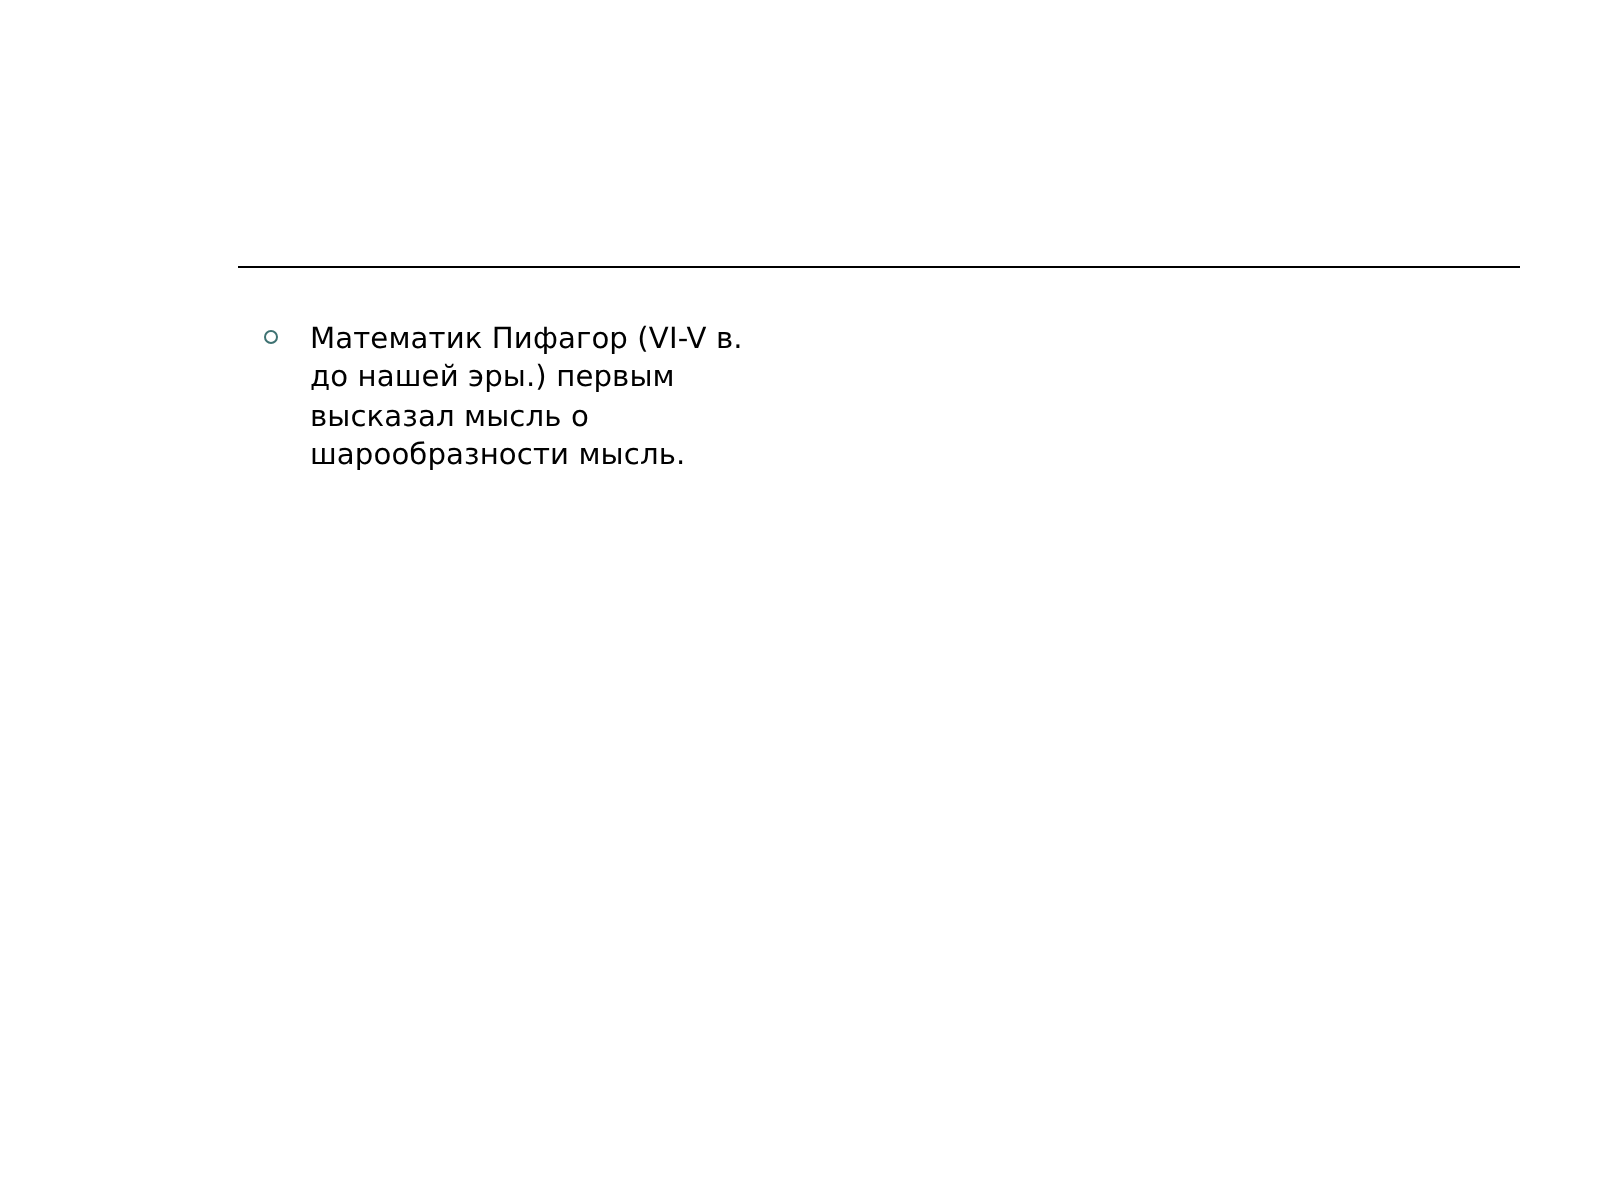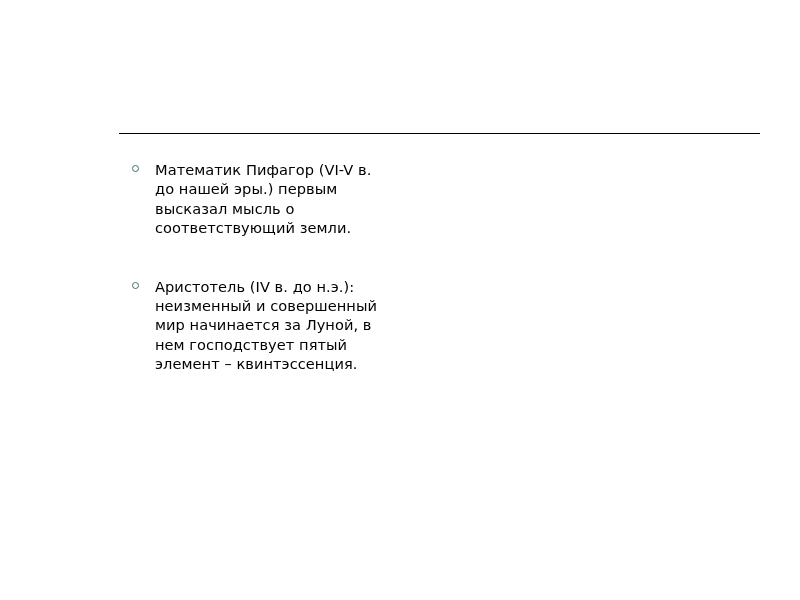--- a/index.html
+++ b/index.html
@@ -101,28 +101,20 @@
 
   <div class="title-rule"></div>
 
   <ul class="body-list">
 
     <li class="bullet-item">
       <span class="bullet-marker"></span>
       <span class="bullet-text">Математик Пифагор (VI-V в.
 до нашей эры.) первым
 высказал мысль о
-соответствующий земли.</span>
+шарообразности мысль.</span>
     </li>
 
 
-    <li class="bullet-item">
-      <span class="bullet-marker"></span>
-      <span class="bullet-text">Аристотель (IV в. до н.э.):
-неизменный и совершенный
-мир начинается за Луной, в
-нем господствует пятый
-элемент – квинтэссенция.</span>
-    </li>
 
   </ul>
 
 </div>
 
 </body></html>

